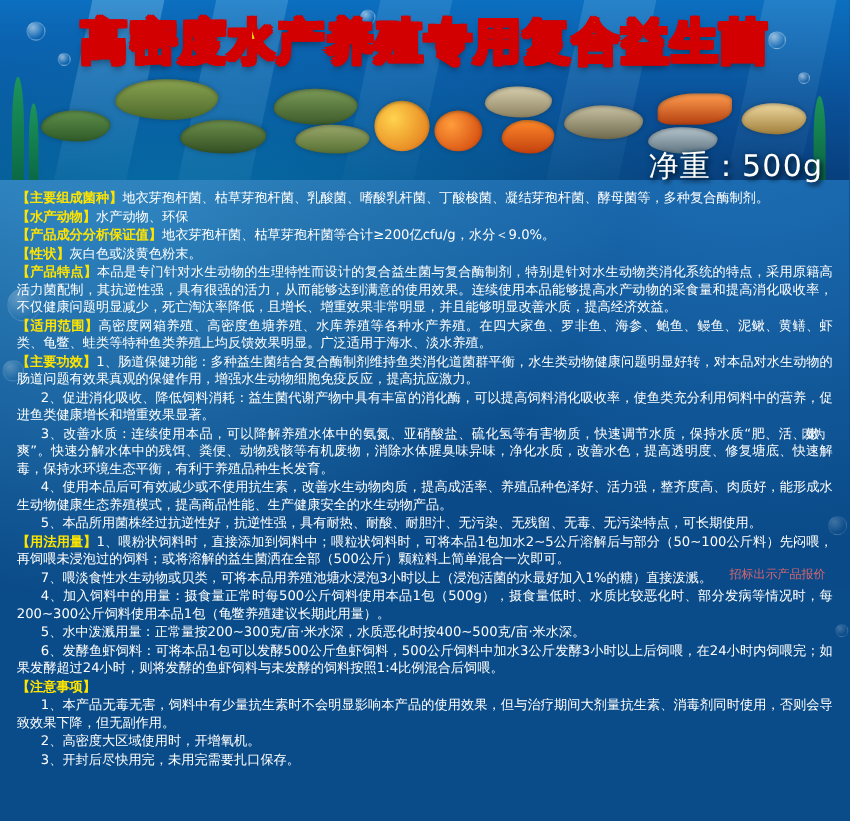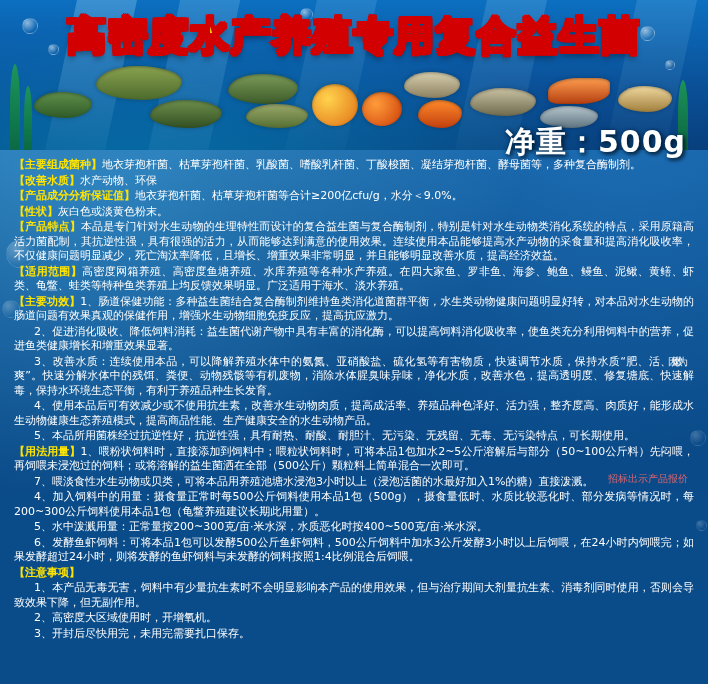--- a/index.html
+++ b/index.html
@@ -45,21 +45,21 @@
     -webkit-text-stroke:2px #d20000;
     text-shadow:
       2px 0 0 #d20000,-2px 0 0 #d20000,0 2px 0 #d20000,0 -2px 0 #d20000,
       2px 2px 0 #d20000,-2px -2px 0 #d20000,2px -2px 0 #d20000,-2px 2px 0 #d20000,
       0 4px 6px rgba(0,0,0,.55);
     padding:2px 10px;white-space:nowrap;
   }
   
   #net-weight{
     position:absolute;right:22px;top:122px;z-index:7;
-    font-weight:bold;font-size:30px;color:#ffffff;
+    font-weight:normal;font-size:25px;color:#ffffff;
     text-shadow:0 0 4px #02345f,2px 2px 4px rgba(0,0,0,.8);
     letter-spacing:1px;white-space:nowrap;
   }
   
   #body-text{
     position:absolute;left:14px;top:158px;width:680px;height:516px;
     color:#ffffff;font-size:11px;line-height:1.32;z-index:5;
   }
   .seg{margin-bottom:1px;text-align:justify;}
   .hd{color:#ffe400;font-weight:bold;}
@@ -121,21 +121,21 @@
 
   <div id="net-weight">净重：500g</div>
 
   <div id="body-text">
 
     <div class="seg">
       <span class="hd">【主要组成菌种】</span><span>地衣芽孢杆菌、枯草芽孢杆菌、乳酸菌、嗜酸乳杆菌、丁酸梭菌、凝结芽孢杆菌、酵母菌等，多种复合酶制剂。</span>
     </div>
 
     <div class="seg">
-      <span class="hd">【改善水质】</span><span>水产动物、环保</span>
+      <span class="hd">【水产动物】</span><span>水产动物、环保</span>
     </div>
 
     <div class="seg">
       <span class="hd">【产品成分分析保证值】</span><span>地衣芽孢杆菌、枯草芽孢杆菌等合计≥200亿cfu/g，水分＜9.0%。</span>
     </div>
 
     <div class="seg">
       <span class="hd">【性状】</span><span>灰白色或淡黄色粉末。</span>
     </div>
 

